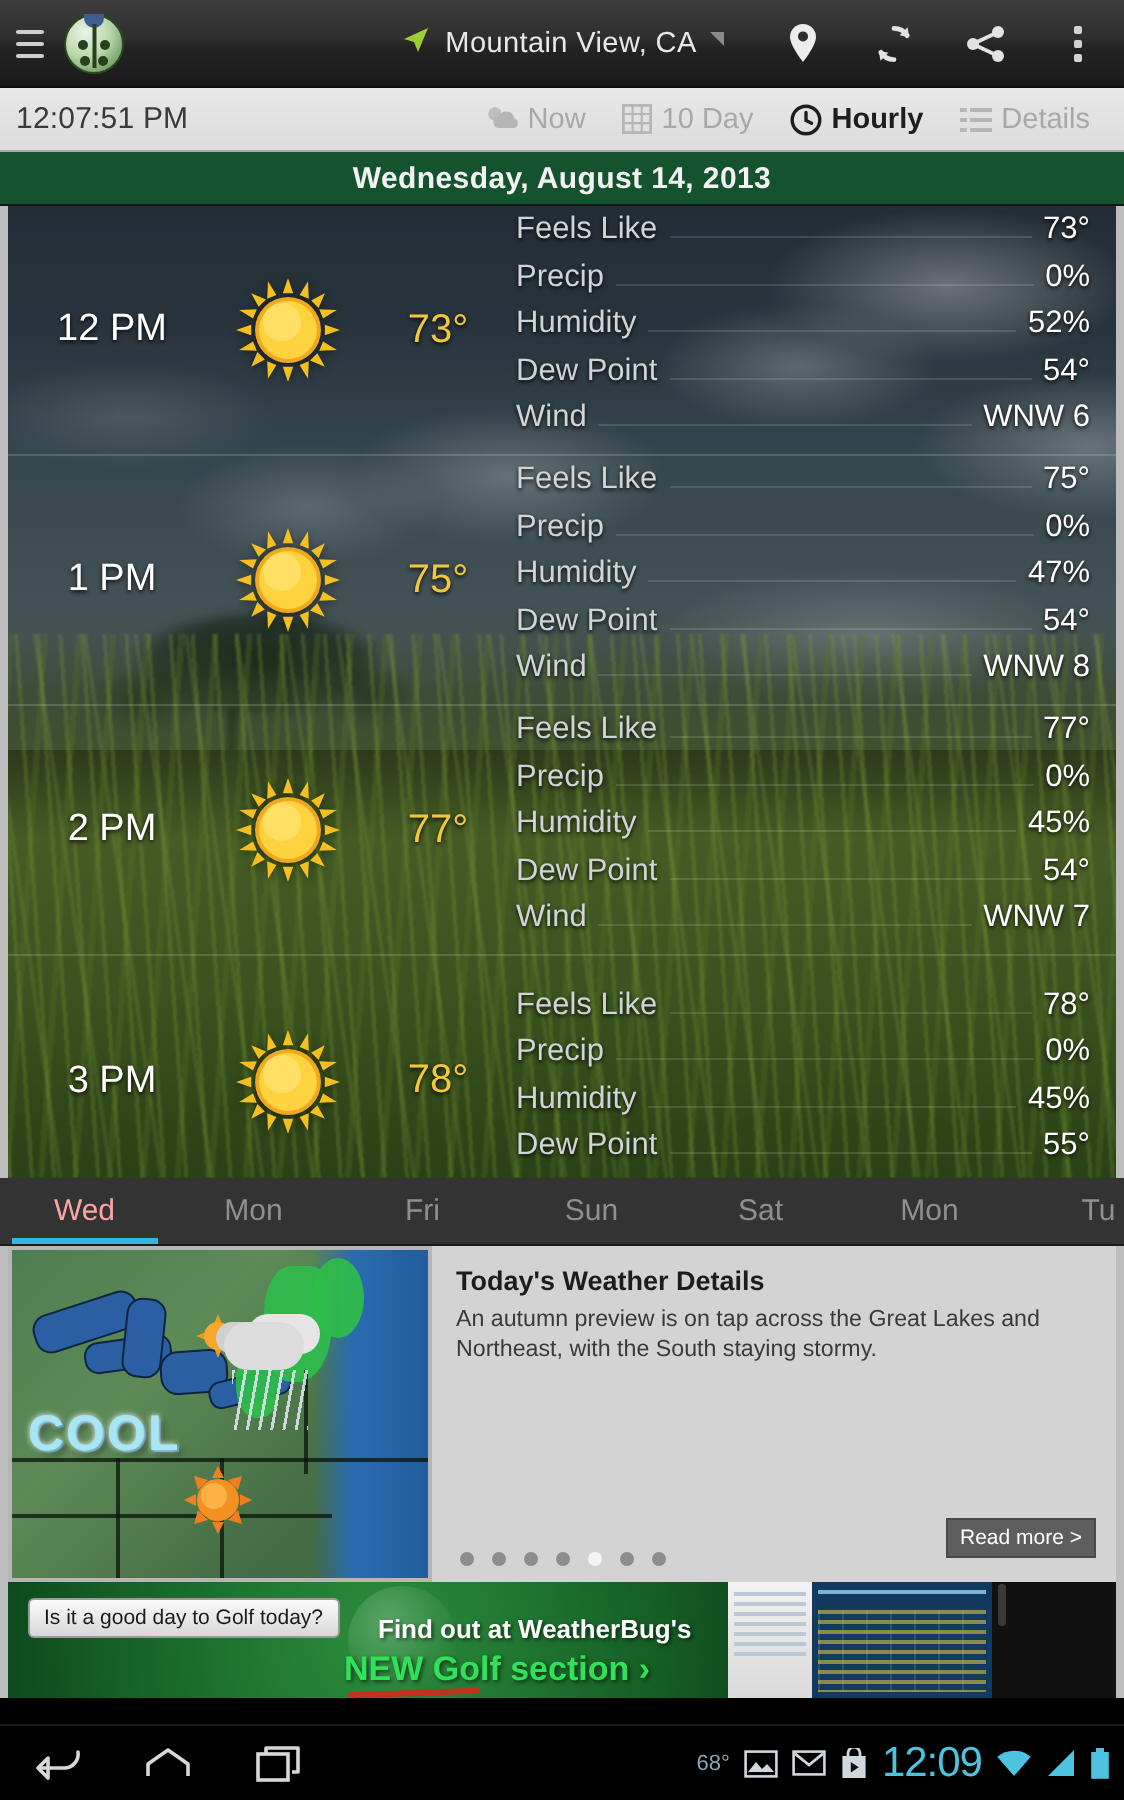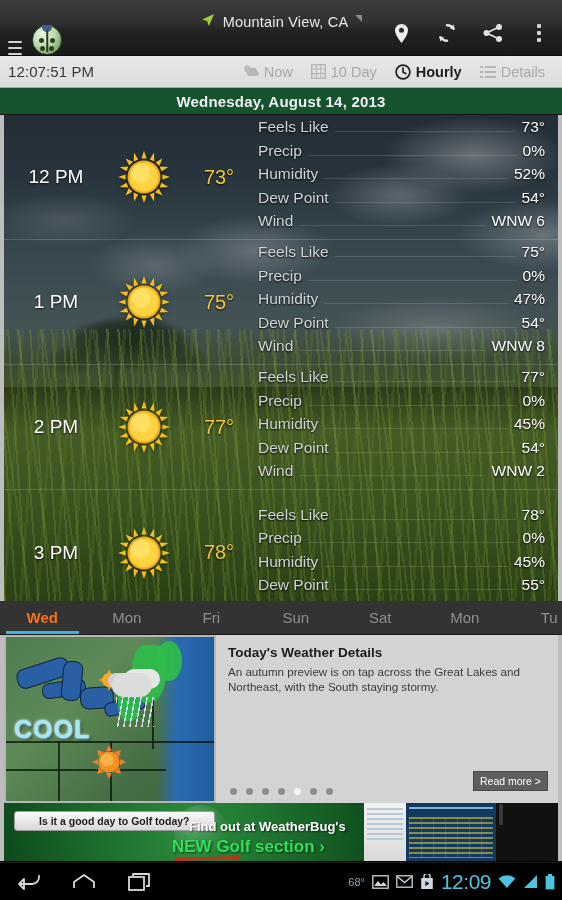--- a/index.html
+++ b/index.html
@@ -6,21 +6,21 @@
   html,body{ width:562px; height:900px; overflow:hidden; }
   body{
     font-family:"Liberation Sans", sans-serif;
     background:#000; color:#fff;
     -webkit-font-smoothing:antialiased;
   }
   #app{ position:relative; width:562px; height:900px; }
 
   
   .actionbar{
-    height:56px; display:flex; align-items:flex-end;
+    height:44px; display:flex; align-items:center;
     background:linear-gradient(to bottom,#3d3d3d 0%,#2e2e2e 45%,#232323 55%,#1a1a1a 100%);
     border-bottom:1px solid #0d0d0d; position:relative;
   }
   .hamburger{ width:26px; margin-left:2px; display:flex; flex-direction:column;
     justify-content:center; gap:4px; padding:0 6px; cursor:pointer; }
   .hamburger i{ display:block; height:2px; background:#cfcfcf; border-radius:1px; }
   .logo{
     width:30px; height:30px; border-radius:50%; margin-left:4px;
     background:radial-gradient(circle at 35% 30%,#eaf4e6 0%,#bcd9ae 45%,#4f7c3f 100%);
     border:1px solid #2c4a22; position:relative; flex:none;
@@ -133,21 +133,21 @@
 
   
   .sun{ position:relative; width:54px; height:54px; }
   .sun svg{ display:block; filter:drop-shadow(0 1px 2px rgba(0,0,0,.5)); }
 
   
   .daytabs{ height:34px; background:#333334; display:flex; align-items:stretch;
             overflow:hidden; border-bottom:1px solid #1a1a1a; }
   .daytab{ flex:0 0 84.5px; display:flex; align-items:center; justify-content:center;
            font-size:15px; color:#8f8f8f; position:relative; cursor:pointer; }
-  .daytab.active{ color:#f97316; font-weight:bold; }
+  .daytab.active{ color:#fca5a5; font-weight:normal; }
   .daytab.active:after{ content:""; position:absolute; left:6px; right:6px; bottom:0;
                         height:3px; background:#33b5e5; }
 
   
   .outlook{ position:relative; height:168px; background:#d3d3d3;
             border-left:4px solid #bdbdbd; border-right:4px solid #bdbdbd; display:flex; }
   .omap{ width:212px; height:100%; position:relative; overflow:hidden;
          border:2px solid #b6b6b6; background:#0b2f55; cursor:pointer; }
   .omap .land{ position:absolute; inset:0;
     background:linear-gradient(135deg,#4f7d52 0%,#5d8a57 35%,#476f46 70%,#3e6540 100%); }
@@ -186,21 +186,21 @@
   .pdot.on{ background:#f4f4f4; }
 
   
   .ad{ height:58px; margin:0; background:#0a0a0a; display:flex;
        border-left:4px solid #bdbdbd; border-right:4px solid #bdbdbd; cursor:pointer; }
   .adleft{ flex:1; position:relative;
     background:radial-gradient(circle at 52% 48%, #2c8d3d 0%, #1f7430 40%, #155c25 75%, #0d4a1c 100%); }
   .adball{ position:absolute; left:170px; top:2px; width:54px; height:54px; border-radius:50%;
     background:radial-gradient(circle at 38% 32%, rgba(255,255,255,.22) 0%, rgba(255,255,255,.05) 55%, rgba(255,255,255,0) 75%); }
   .adbubble{ position:absolute; left:10px; top:8px; background:linear-gradient(to bottom,#fafafa,#d8d8d8);
-    color:#1b1b1b; font-size:10.5px; padding:3px 24px; border-radius:3px; border:1px solid #9a9a9a;font-weight:bold; }
+    color:#1b1b1b; font-size:10.5px; padding:3px 7px; border-radius:3px; border:1px solid #9a9a9a; }
   .adl1{ position:absolute; left:185px; top:16px; color:#fff; font-size:13px; font-weight:bold;
          text-shadow:1px 1px 2px rgba(0,0,0,.6); white-space:nowrap; }
   .adl2{ position:absolute; left:168px; top:34px; color:#2fe25a; font-size:17px; font-weight:bold;
          text-shadow:1px 1px 2px rgba(0,0,0,.6); white-space:nowrap; }
   .adunder{ position:absolute; left:170px; top:54px; width:66px; height:3px; background:#c2301f;
             border-radius:2px; transform:rotate(-2deg); }
   .adright{ width:194px; display:flex; background:#0e2136; }
   .adshot{ position:relative; overflow:hidden; }
   .adshot.a{ width:42px; background:linear-gradient(to bottom,#f2f2f2,#dadada); }
   .adshot.b{ flex:1; background:#123a5e; }
@@ -518,21 +518,21 @@
             <span class="v">45%</span>
           </div>
           <div class="stat">
             <span class="k">Dew Point</span>
             <span class="line"></span>
             <span class="v">54°</span>
           </div>
           <div class="stat">
             <span class="k">Wind</span>
             <span class="line"></span>
-            <span class="v">WNW 2</span>
+            <span class="v">WNW 7</span>
           </div>
         </div>
       </div>
 
       <div class="hrow">
         <div class="htime">3 PM</div>
         <div class="hicon">
           <span class="sun">
             <svg width="54" height="54" viewBox="0 0 54 54">
               <g fill="#f5c01e">

